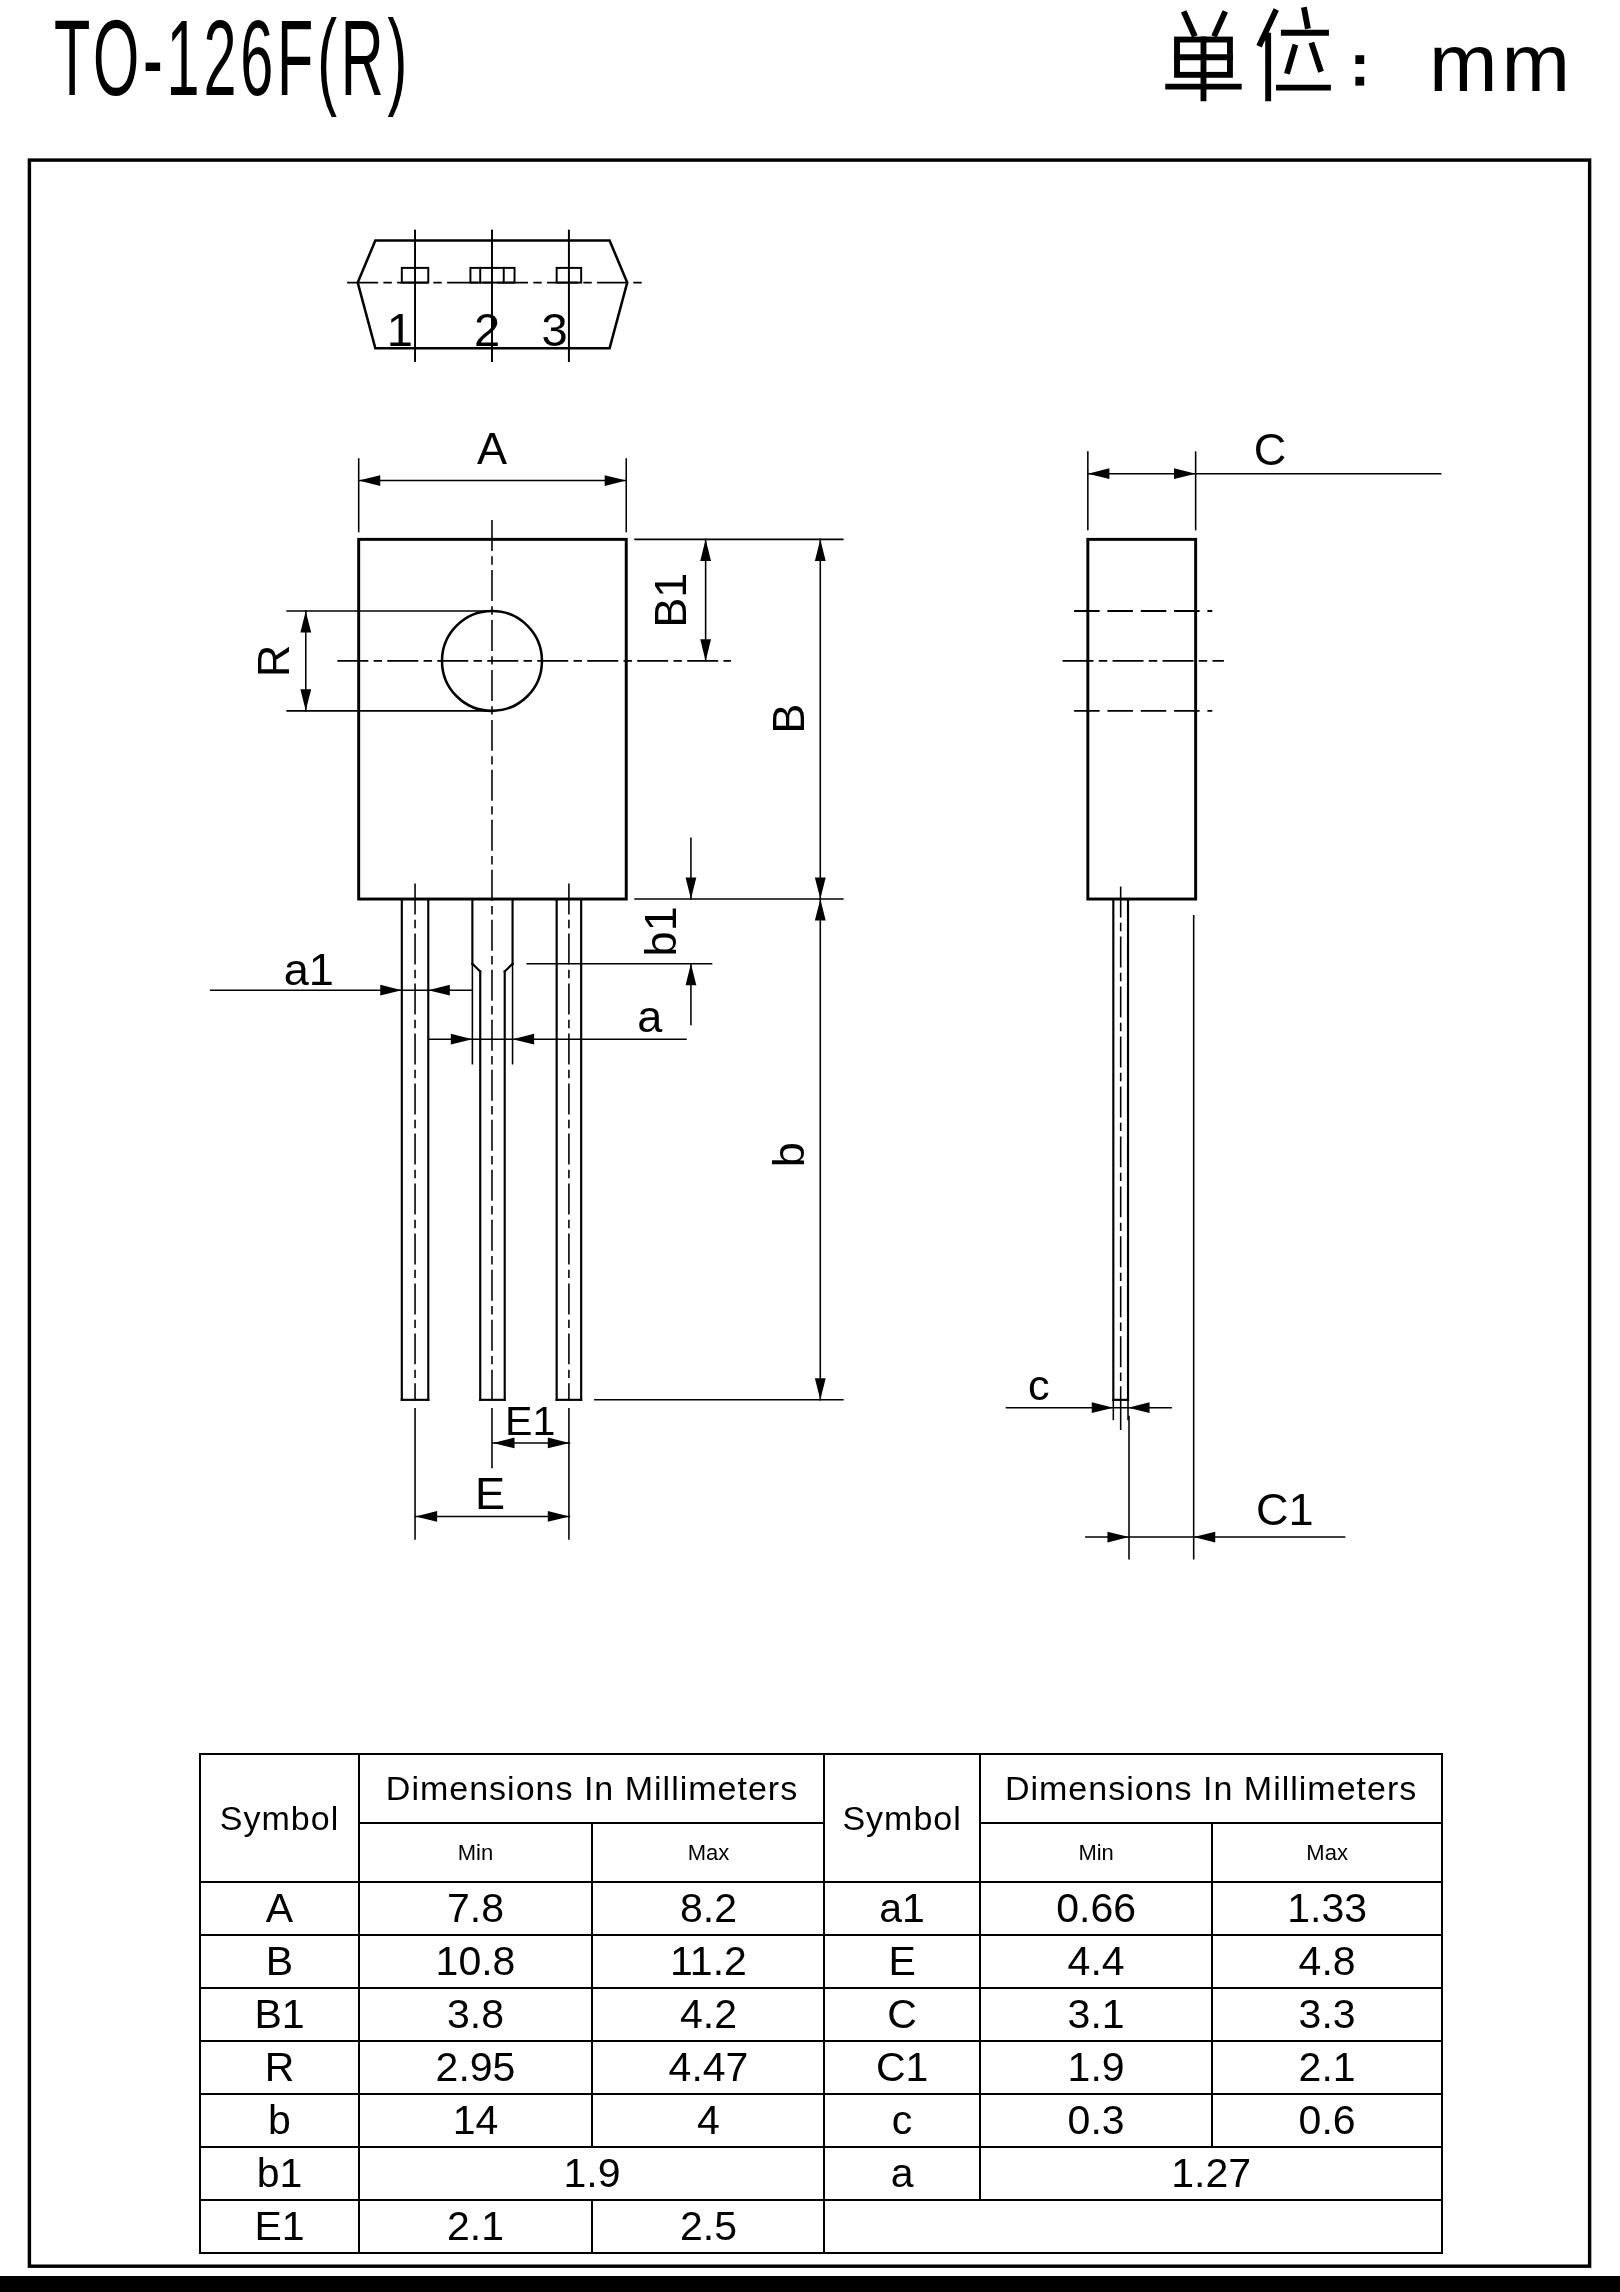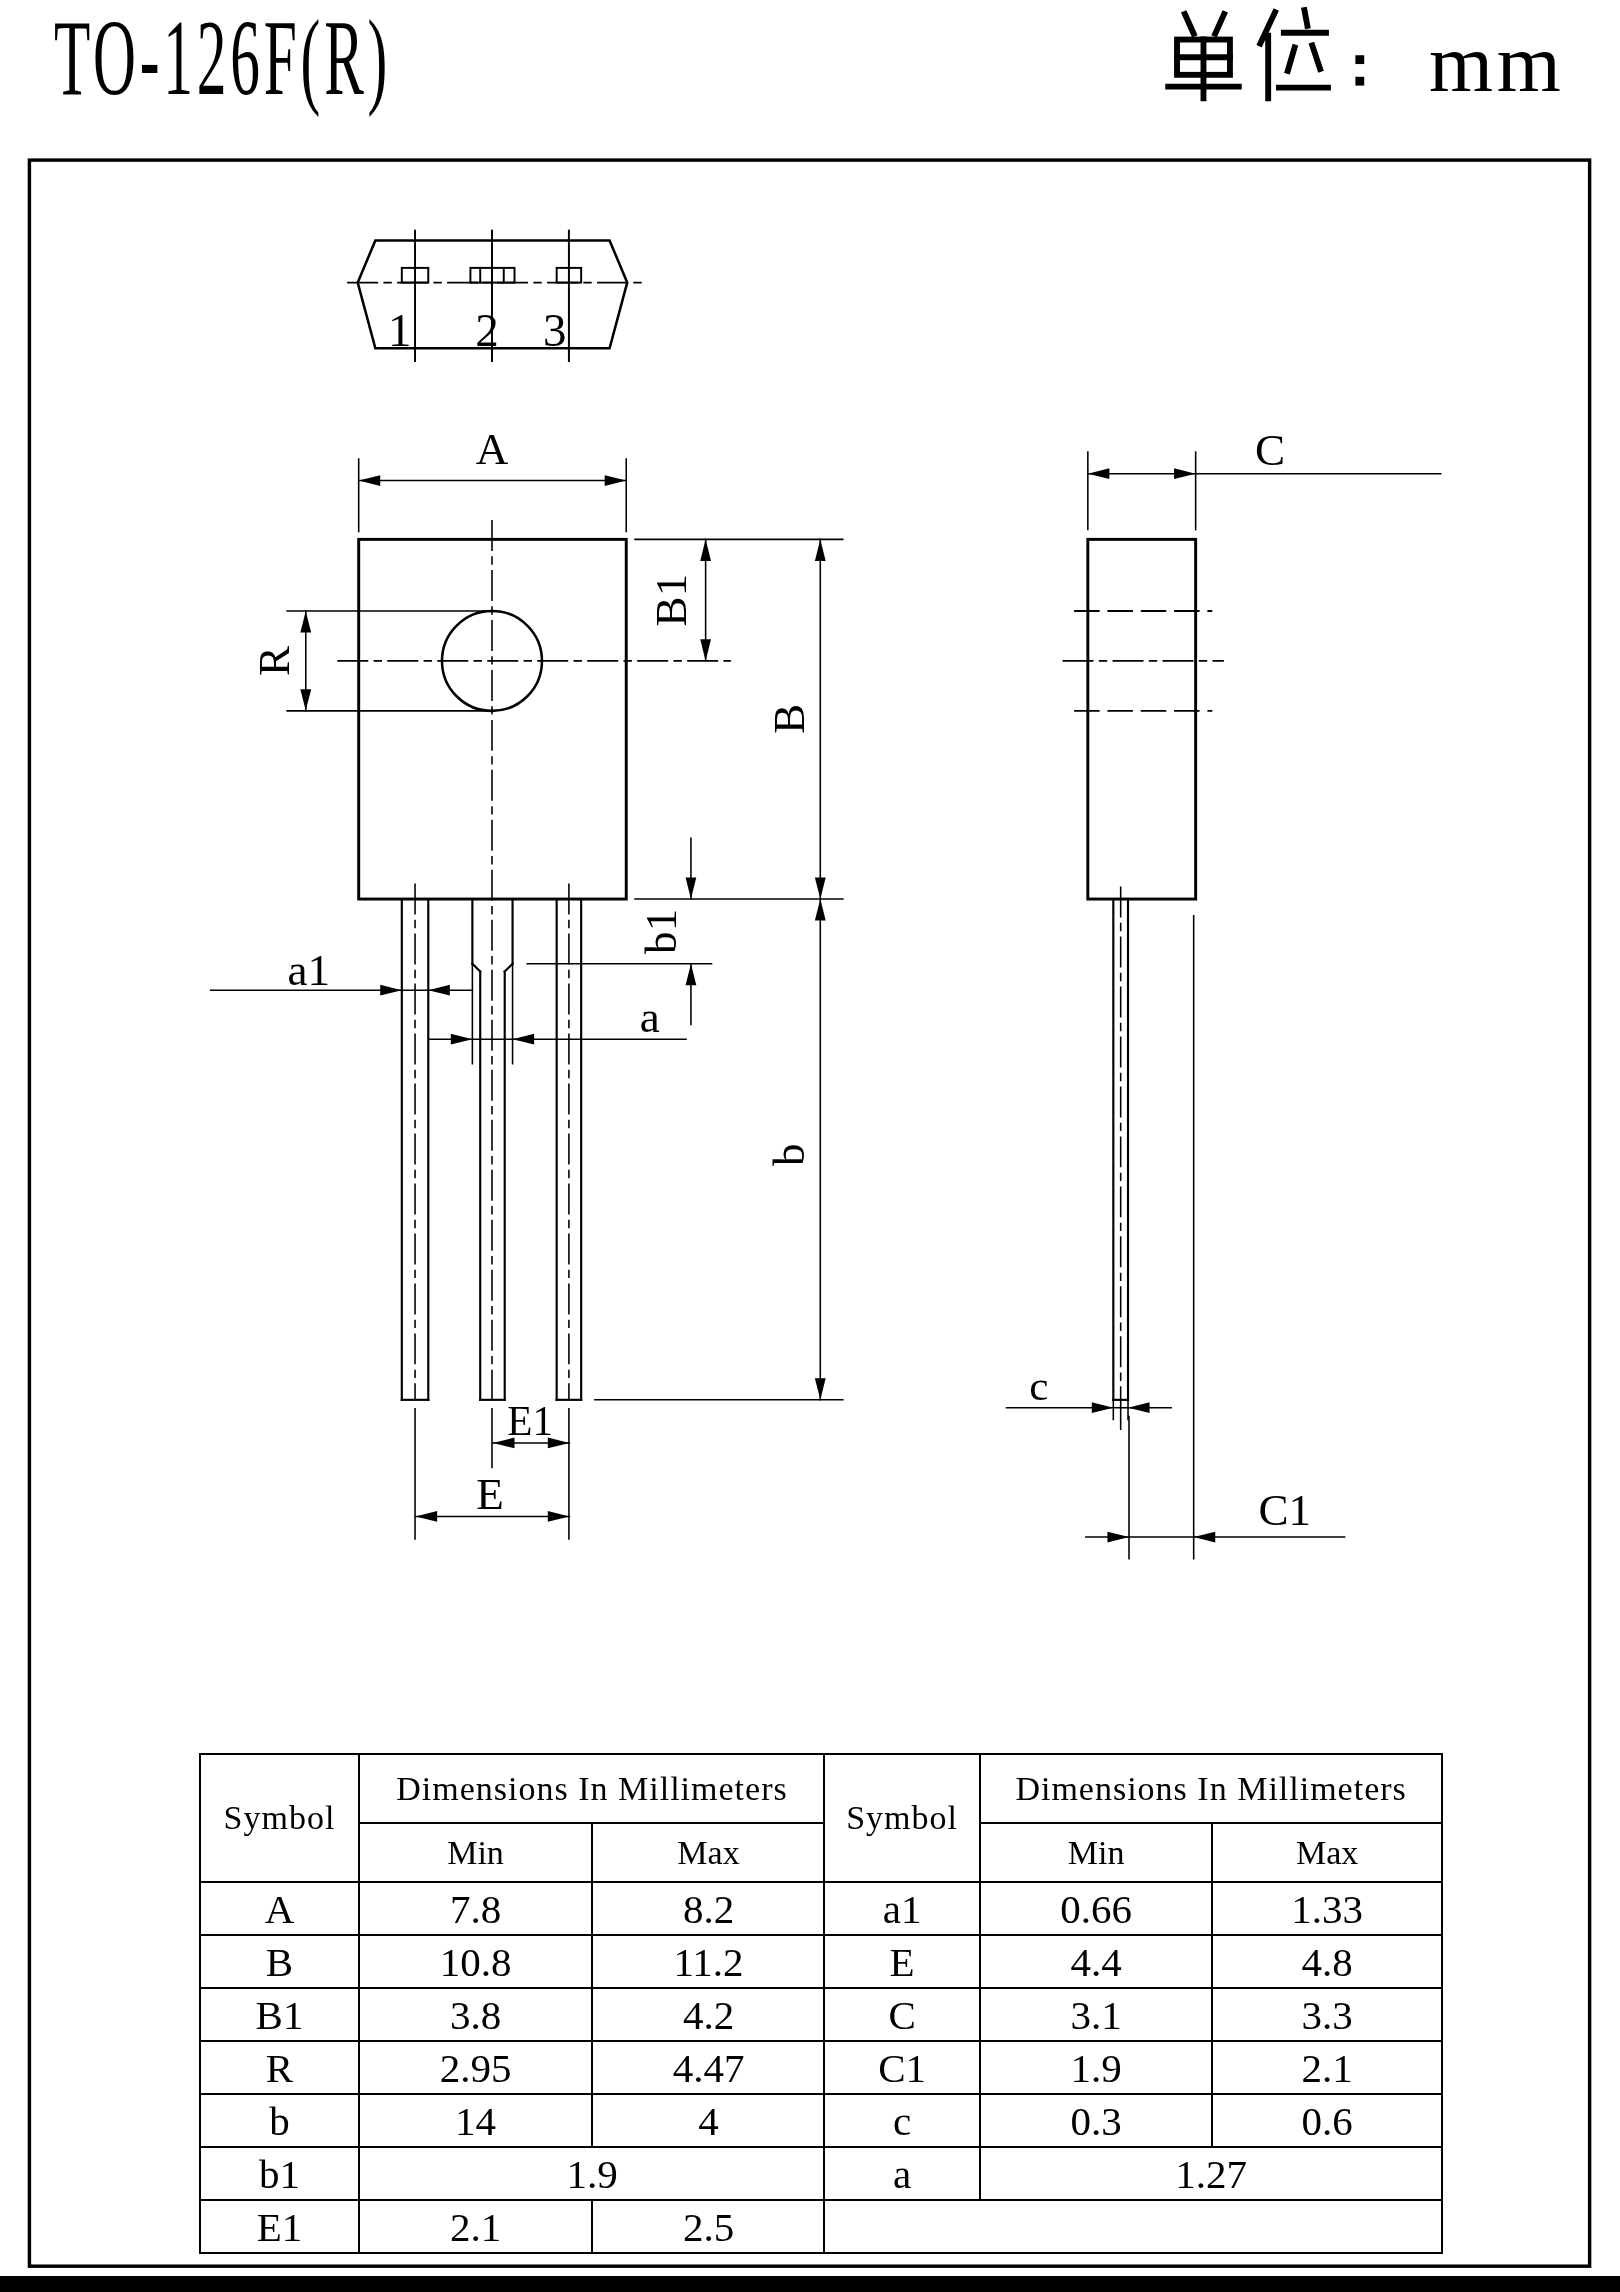--- a/index.html
+++ b/index.html
@@ -1,28 +1,28 @@
 <!DOCTYPE html>
 <html><head>
 <meta charset="utf-8">
 <style>
   html,body{margin:0;padding:0;background:#fff;}
   .page{position:relative;width:1620px;height:2293px;background:#fff;overflow:hidden;
-        font-family:Liberation Serif, serif;color:#000;}
+        font-family:Liberation Sans, sans-serif;color:#000;}
   .page-title{position:absolute;left:54px;top:3.9px;font-size:108px;line-height:1.0;
         letter-spacing:6.9px;white-space:nowrap;transform:scaleX(0.55);transform-origin:left top;
         font-weight:normal;}
   svg.draw{position:absolute;left:0;top:0;}
   
   .dim-tables{position:absolute;left:199px;top:1753px;display:flex;align-items:flex-start;}
   table.dim{border-collapse:collapse;table-layout:fixed;background:#fff;}
   table.dim td,table.dim th{border:2.9px solid #000;padding:0;text-align:center;vertical-align:middle;
         font-weight:normal;overflow:hidden;}
   table.dim .hdr{font-size:34px;letter-spacing:1px;}
-  table.dim .sub{font-size:34px;}
+  table.dim .sub{font-size:22px;}
   table.dim .sym{font-size:41px;}
   table.dim .val{font-size:41px;}
   .rt{margin-left:-2.9px;}
   .h1r{height:69px;}
   .h2r{height:59px;}
   .dr{height:53px;}
 </style>
 </head>
 <body>
 

